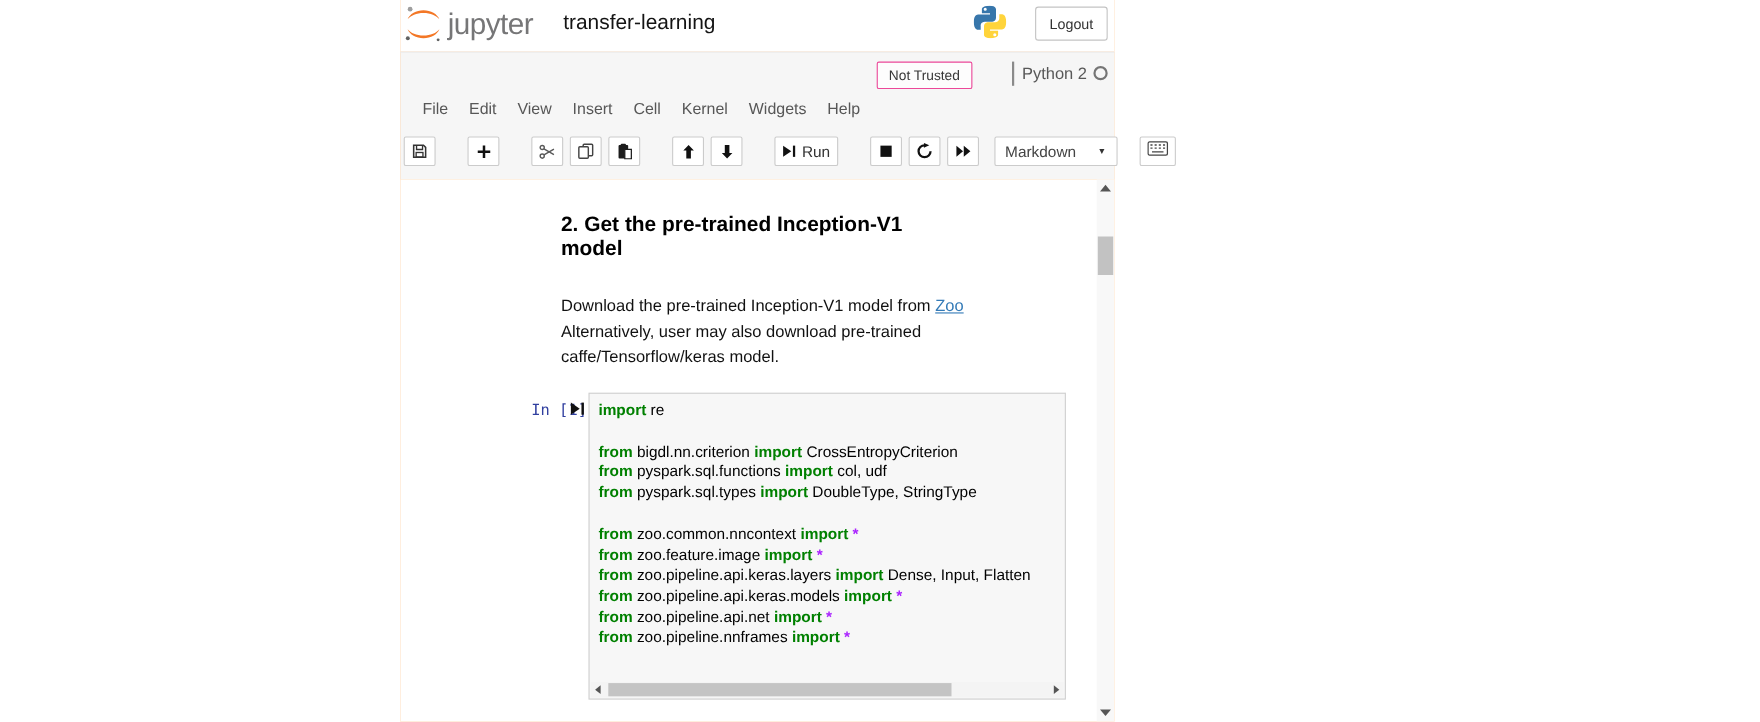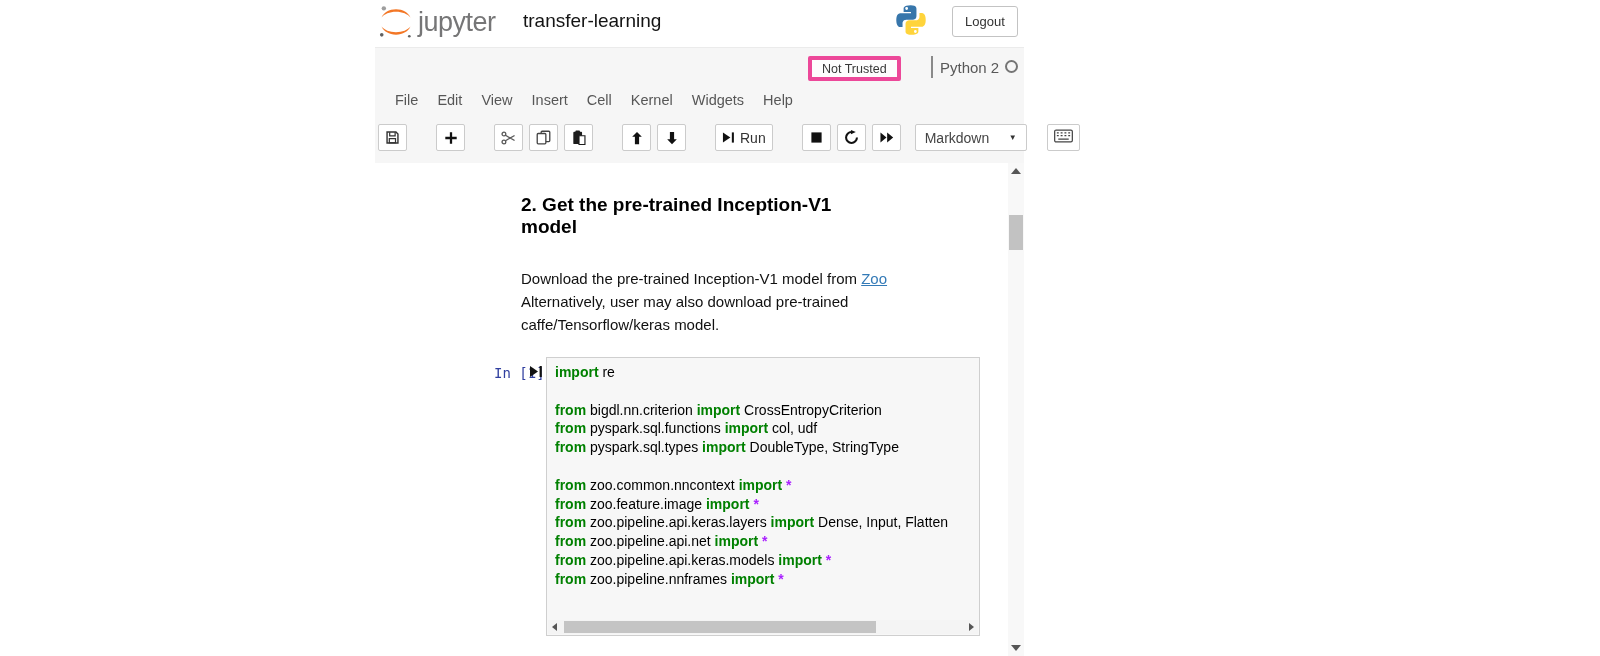--- a/index.html
+++ b/index.html
@@ -1,34 +1,34 @@
 <!DOCTYPE html>
 <html><head>
 <meta charset="utf-8">
 <style>
   * { margin:0; padding:0; box-sizing:border-box; }
   html,body { width:1600px; height:656px; background:#ffffff; overflow:hidden;
               font-family:"Liberation Sans", sans-serif; }
-  .app { position:absolute; left:375px; top:0; width:649px; height:656px; background:#fdba74; }
+  .app { position:absolute; left:364px; top:0; width:649px; height:656px; background:#fdba74; }
 
   
   .header { position:relative; height:47px; background:#fff; }
   .jupyter-logo { position:absolute; left:2px; top:3px; display:flex; align-items:center; cursor:pointer; }
   .jupyter-wordmark { font-size:27px; color:#767677; letter-spacing:-0.5px; margin-left:3px; position:relative; top:-2px; }
   .nb-title { position:absolute; left:148px; top:10px; font-size:19px; color:#141414; }
   .python-icon { position:absolute; left:521px; top:5px; width:30px; height:30px; }
   .logout-btn { position:absolute; left:577px; top:6px; width:66px; height:31px; background:#fff;
                 border:1px solid #c3c3c3; border-radius:3px; font-size:13px; color:#333;
                 font-family:"Liberation Sans",sans-serif; cursor:pointer; }
 
   
   .chrome { position:absolute; left:0; top:47px; width:649px; height:116px; background:#f6f6f6;
             border-top:1px solid #ebebeb; }
   .trust-btn { position:absolute; left:433px; top:8px; height:25px; padding:0 10px; background:#fdfdfd;
-               border:4px solid #ec4899; border-radius:2px; font-size:12.5px; color:#383838;
+               border:1px solid #ec4899; border-radius:2px; font-size:12.5px; color:#383838;
                font-family:"Liberation Sans",sans-serif; cursor:default; }
   .kernel-divider { position:absolute; left:556px; top:8px; width:2px; height:22px; background:#8a8a8a; }
   .kernel-name { position:absolute; left:565px; top:11px; font-size:15px; color:#585858; }
   .kernel-indicator { position:absolute; left:630px; top:12px; width:13px; height:13px;
                       border:2px solid #757575; border-radius:50%; background:#f6f6f6; }
 
   .menubar { position:absolute; left:18px; top:42px; display:flex; gap:15px; }
   .menu-item { font-size:14.5px; color:#575757; cursor:pointer; padding:2px 2px; }
 
   .toolbar { position:absolute; left:3px; top:76px; display:flex; align-items:center; }
@@ -252,22 +252,22 @@
       <div class="code-lines" id="code-lines">
           <div class="code-line"><span class="tok-kw" style="color: rgb(0, 128, 0);">import</span><span> re</span></div>
           <div class="code-line">&nbsp;</div>
           <div class="code-line"><span class="tok-kw" style="color: rgb(0, 128, 0);">from</span><span> bigdl.nn.criterion </span><span class="tok-kw" style="color: rgb(0, 128, 0);">import</span><span> CrossEntropyCriterion</span></div>
           <div class="code-line"><span class="tok-kw" style="color: rgb(0, 128, 0);">from</span><span> pyspark.sql.functions </span><span class="tok-kw" style="color: rgb(0, 128, 0);">import</span><span> col, udf</span></div>
           <div class="code-line"><span class="tok-kw" style="color: rgb(0, 128, 0);">from</span><span> pyspark.sql.types </span><span class="tok-kw" style="color: rgb(0, 128, 0);">import</span><span> DoubleType, StringType</span></div>
           <div class="code-line">&nbsp;</div>
           <div class="code-line"><span class="tok-kw" style="color: rgb(0, 128, 0);">from</span><span> zoo.common.nncontext </span><span class="tok-kw" style="color: rgb(0, 128, 0);">import</span><span> </span><span class="tok-op" style="color: rgb(170, 34, 255);">*</span></div>
           <div class="code-line"><span class="tok-kw" style="color: rgb(0, 128, 0);">from</span><span> zoo.feature.image </span><span class="tok-kw" style="color: rgb(0, 128, 0);">import</span><span> </span><span class="tok-op" style="color: rgb(170, 34, 255);">*</span></div>
           <div class="code-line"><span class="tok-kw" style="color: rgb(0, 128, 0);">from</span><span> zoo.pipeline.api.keras.layers </span><span class="tok-kw" style="color: rgb(0, 128, 0);">import</span><span> Dense, Input, Flatten</span></div>
+          <div class="code-line"><span class="tok-kw" style="color: rgb(0, 128, 0);">from</span><span> zoo.pipeline.api.keras.models </span><span class="tok-kw" style="color: rgb(0, 128, 0);">import</span><span> </span><span class="tok-op" style="color: rgb(170, 34, 255);">*</span></div>
           <div class="code-line"><span class="tok-kw" style="color: rgb(0, 128, 0);">from</span><span> zoo.pipeline.api.net </span><span class="tok-kw" style="color: rgb(0, 128, 0);">import</span><span> </span><span class="tok-op" style="color: rgb(170, 34, 255);">*</span></div>
-          <div class="code-line"><span class="tok-kw" style="color: rgb(0, 128, 0);">from</span><span> zoo.pipeline.api.keras.models </span><span class="tok-kw" style="color: rgb(0, 128, 0);">import</span><span> </span><span class="tok-op" style="color: rgb(170, 34, 255);">*</span></div>
           <div class="code-line"><span class="tok-kw" style="color: rgb(0, 128, 0);">from</span><span> zoo.pipeline.nnframes </span><span class="tok-kw" style="color: rgb(0, 128, 0);">import</span><span> </span><span class="tok-op" style="color: rgb(170, 34, 255);">*</span></div>
         </div>
       <div class="h-scrollbar">
         <div class="h-left-arrow"></div>
         <div class="h-thumb"></div>
         <div class="h-right-arrow"></div>
       </div>
     </div>
 
     <div class="v-scrollbar">

